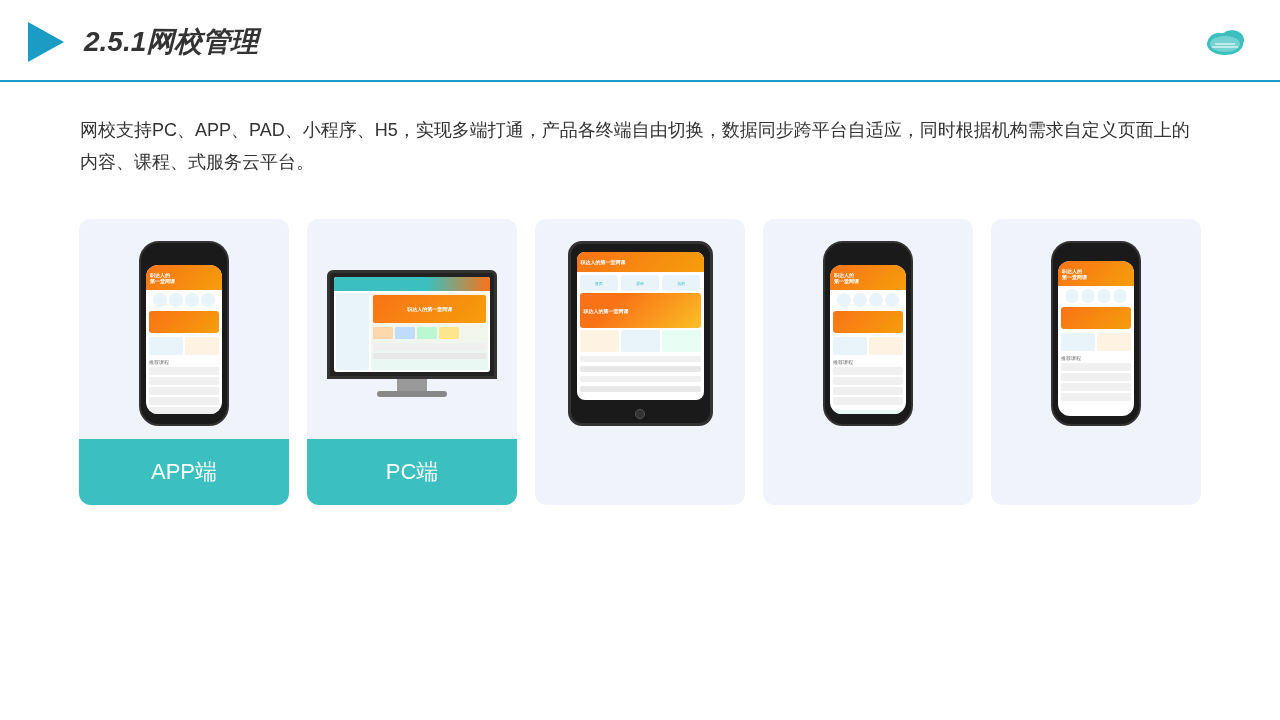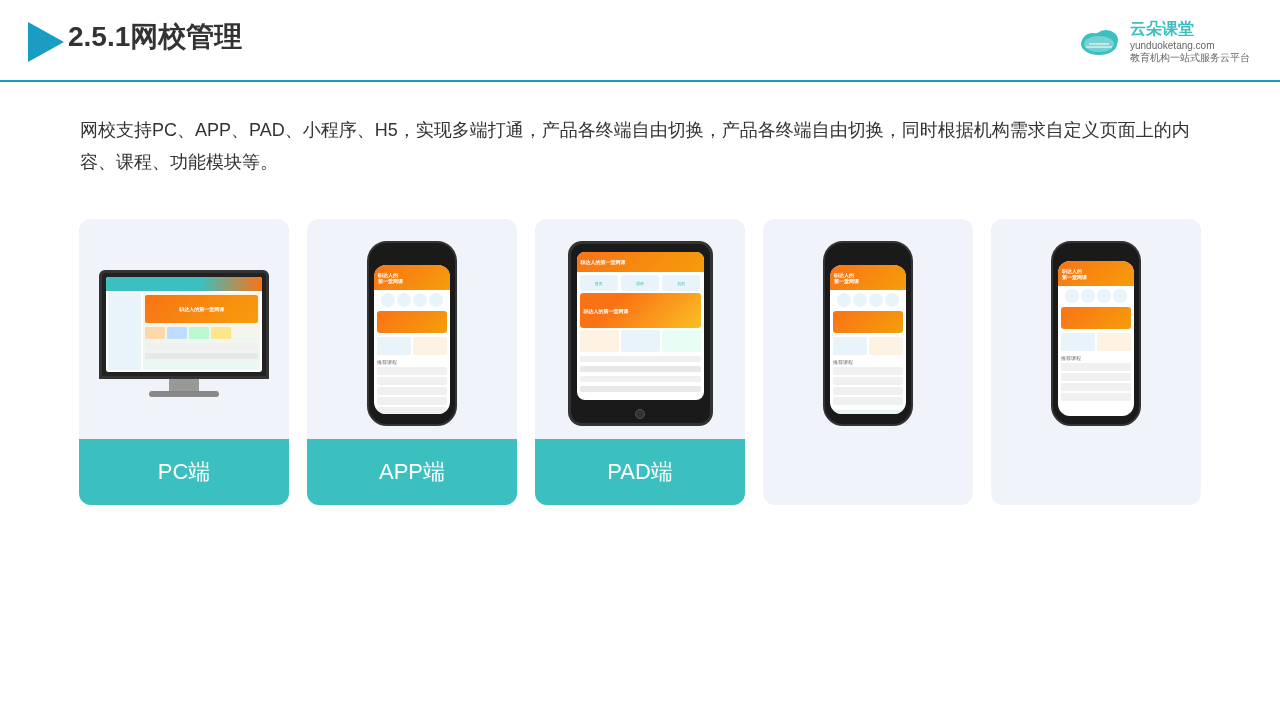--- a/index.html
+++ b/index.html
@@ -16,20 +16,23 @@
     .header {
       display: flex;
       align-items: center;
       justify-content: space-between;
       padding: 18px 30px 14px 20px;
       border-bottom: 2px solid #1a9cc4;
     }
 
     .header-left {
       display: flex;
+      align-items: center;
+      gap: 16px;
+      font-style: italic;
     }
 
     .play-icon {
       width: 48px;
       height: 48px;
     }
 
     .page-title {
       font-size: 28px;
       font-weight: bold;
@@ -449,35 +452,63 @@
 
       <ellipse cx="25" cy="22" rx="18" ry="11" fill="#3bbfbf"></ellipse>
       <ellipse cx="18" cy="20" rx="10" ry="9" fill="#3bbfbf"></ellipse>
       <ellipse cx="32" cy="18" rx="12" ry="10" fill="#3bbfbf"></ellipse>
 
       <ellipse cx="25" cy="22" rx="15" ry="8" fill="white" opacity="0.3"></ellipse>
 
       <line x1="15" y1="22" x2="35" y2="22" stroke="white" stroke-width="1.5" opacity="0.7"></line>
       <line x1="12" y1="25" x2="38" y2="25" stroke="white" stroke-width="1.5" opacity="0.7"></line>
     </svg>
-    <div class="logo-text-area">
-      <span class="logo-name">云朵课堂</span>
-      <span class="logo-subtitle">yunduoketang.com</span>
-      <span class="logo-subtitle">
-        <span>教育机构一站</span><span>式服务云平台</span>
-      </span>
-    </div>
   </div>
 </div>
 
 <div class="description">
-  <p>网校支持PC、APP、PAD、小程序、H5，实现多端打通，产品各终端自由切换，产品各终端自由切换，同时根据机构需求自定义页面上的内容、课程、功能模块等。</p>
+  <p>网校支持PC、APP、PAD、小程序、H5，实现多端打通，产品各终端自由切换，数据同步跨平台自适应，同时根据机构需求自定义页面上的内容、课程、式服务云平台。</p>
 </div>
 
 <div class="cards-container">
+
+  <div class="card">
+    <div class="card-image-area">
+      <div class="phone-mockup">
+        <div class="phone-notch"></div>
+        <div class="phone-screen">
+          <div class="ps-header">
+            <div class="ps-header-text">职达人的<br>第一堂网课</div>
+          </div>
+          <div class="ps-body">
+            <div class="ps-nav">
+              <div class="ps-nav-item"></div>
+              <div class="ps-nav-item"></div>
+              <div class="ps-nav-item"></div>
+              <div class="ps-nav-item"></div>
+            </div>
+            <div class="ps-banner"></div>
+            <div class="ps-cards">
+              <div class="ps-card"></div>
+              <div class="ps-card"></div>
+            </div>
+            <div style="font-size:5px;color:#666;margin-top:2px;">推荐课程</div>
+            <div class="ps-list">
+              <div class="ps-list-item"></div>
+              <div class="ps-list-item"></div>
+              <div class="ps-list-item"></div>
+              <div class="ps-list-item"></div>
+              <div class="ps-list-item"></div>
+            </div>
+          </div>
+        </div>
+      </div>
+    </div>
+    <div class="card-label">APP端</div>
+  </div>
 
   <div class="card">
     <div class="card-image-area">
       <div class="pc-monitor">
         <div class="monitor-screen-wrap">
           <div class="monitor-screen">
             <div class="monitor-screen-inner">
               <div class="msi-header"></div>
               <div class="msi-content">
                 <div class="msi-sidebar"></div>
@@ -500,55 +531,20 @@
         </div>
         <div class="monitor-stand"></div>
         <div class="monitor-base"></div>
       </div>
     </div>
     <div class="card-label">PC端</div>
   </div>
 
   <div class="card">
     <div class="card-image-area">
-      <div class="phone-mockup">
-        <div class="phone-notch"></div>
-        <div class="phone-screen">
-          <div class="ps-header">
-            <div class="ps-header-text">职达人的<br>第一堂网课</div>
-          </div>
-          <div class="ps-body">
-            <div class="ps-nav">
-              <div class="ps-nav-item"></div>
-              <div class="ps-nav-item"></div>
-              <div class="ps-nav-item"></div>
-              <div class="ps-nav-item"></div>
-            </div>
-            <div class="ps-banner"></div>
-            <div class="ps-cards">
-              <div class="ps-card"></div>
-              <div class="ps-card"></div>
-            </div>
-            <div style="font-size:5px;color:#666;margin-top:2px;">推荐课程</div>
-            <div class="ps-list">
-              <div class="ps-list-item"></div>
-              <div class="ps-list-item"></div>
-              <div class="ps-list-item"></div>
-              <div class="ps-list-item"></div>
-              <div class="ps-list-item"></div>
-            </div>
-          </div>
-        </div>
-      </div>
-    </div>
-    <div class="card-label">APP端</div>
-  </div>
-
-  <div class="card">
-    <div class="card-image-area">
       <div class="tablet-mockup">
         <div class="tablet-screen">
           <div class="ts-header">
             <div style="font-size:5px;color:white;font-weight:bold;">职达人的第一堂网课</div>
           </div>
           <div class="ts-body">
             <div class="ts-nav">
               <div class="ts-nav-item">首页</div>
               <div class="ts-nav-item">课程</div>
               <div class="ts-nav-item">我的</div>
@@ -563,21 +559,20 @@
             </div>
             <div style="height:6px;background:#f0f0f0;border-radius:2px;margin-top:2px;"></div>
             <div style="height:6px;background:#e8e8e8;border-radius:2px;margin-top:2px;"></div>
             <div style="height:6px;background:#f0f0f0;border-radius:2px;margin-top:2px;"></div>
             <div style="height:6px;background:#e8e8e8;border-radius:2px;margin-top:2px;"></div>
           </div>
         </div>
         <div class="tablet-home-btn"></div>
       </div>
     </div>
-    <div class="card-label">PAD端</div>
   </div>
 
   <div class="card">
     <div class="card-image-area">
       <div class="phone-mockup">
         <div class="phone-notch"></div>
         <div class="phone-screen">
           <div class="ps-header">
             <div class="ps-header-text">职达人的<br>第一堂网课</div>
           </div>

